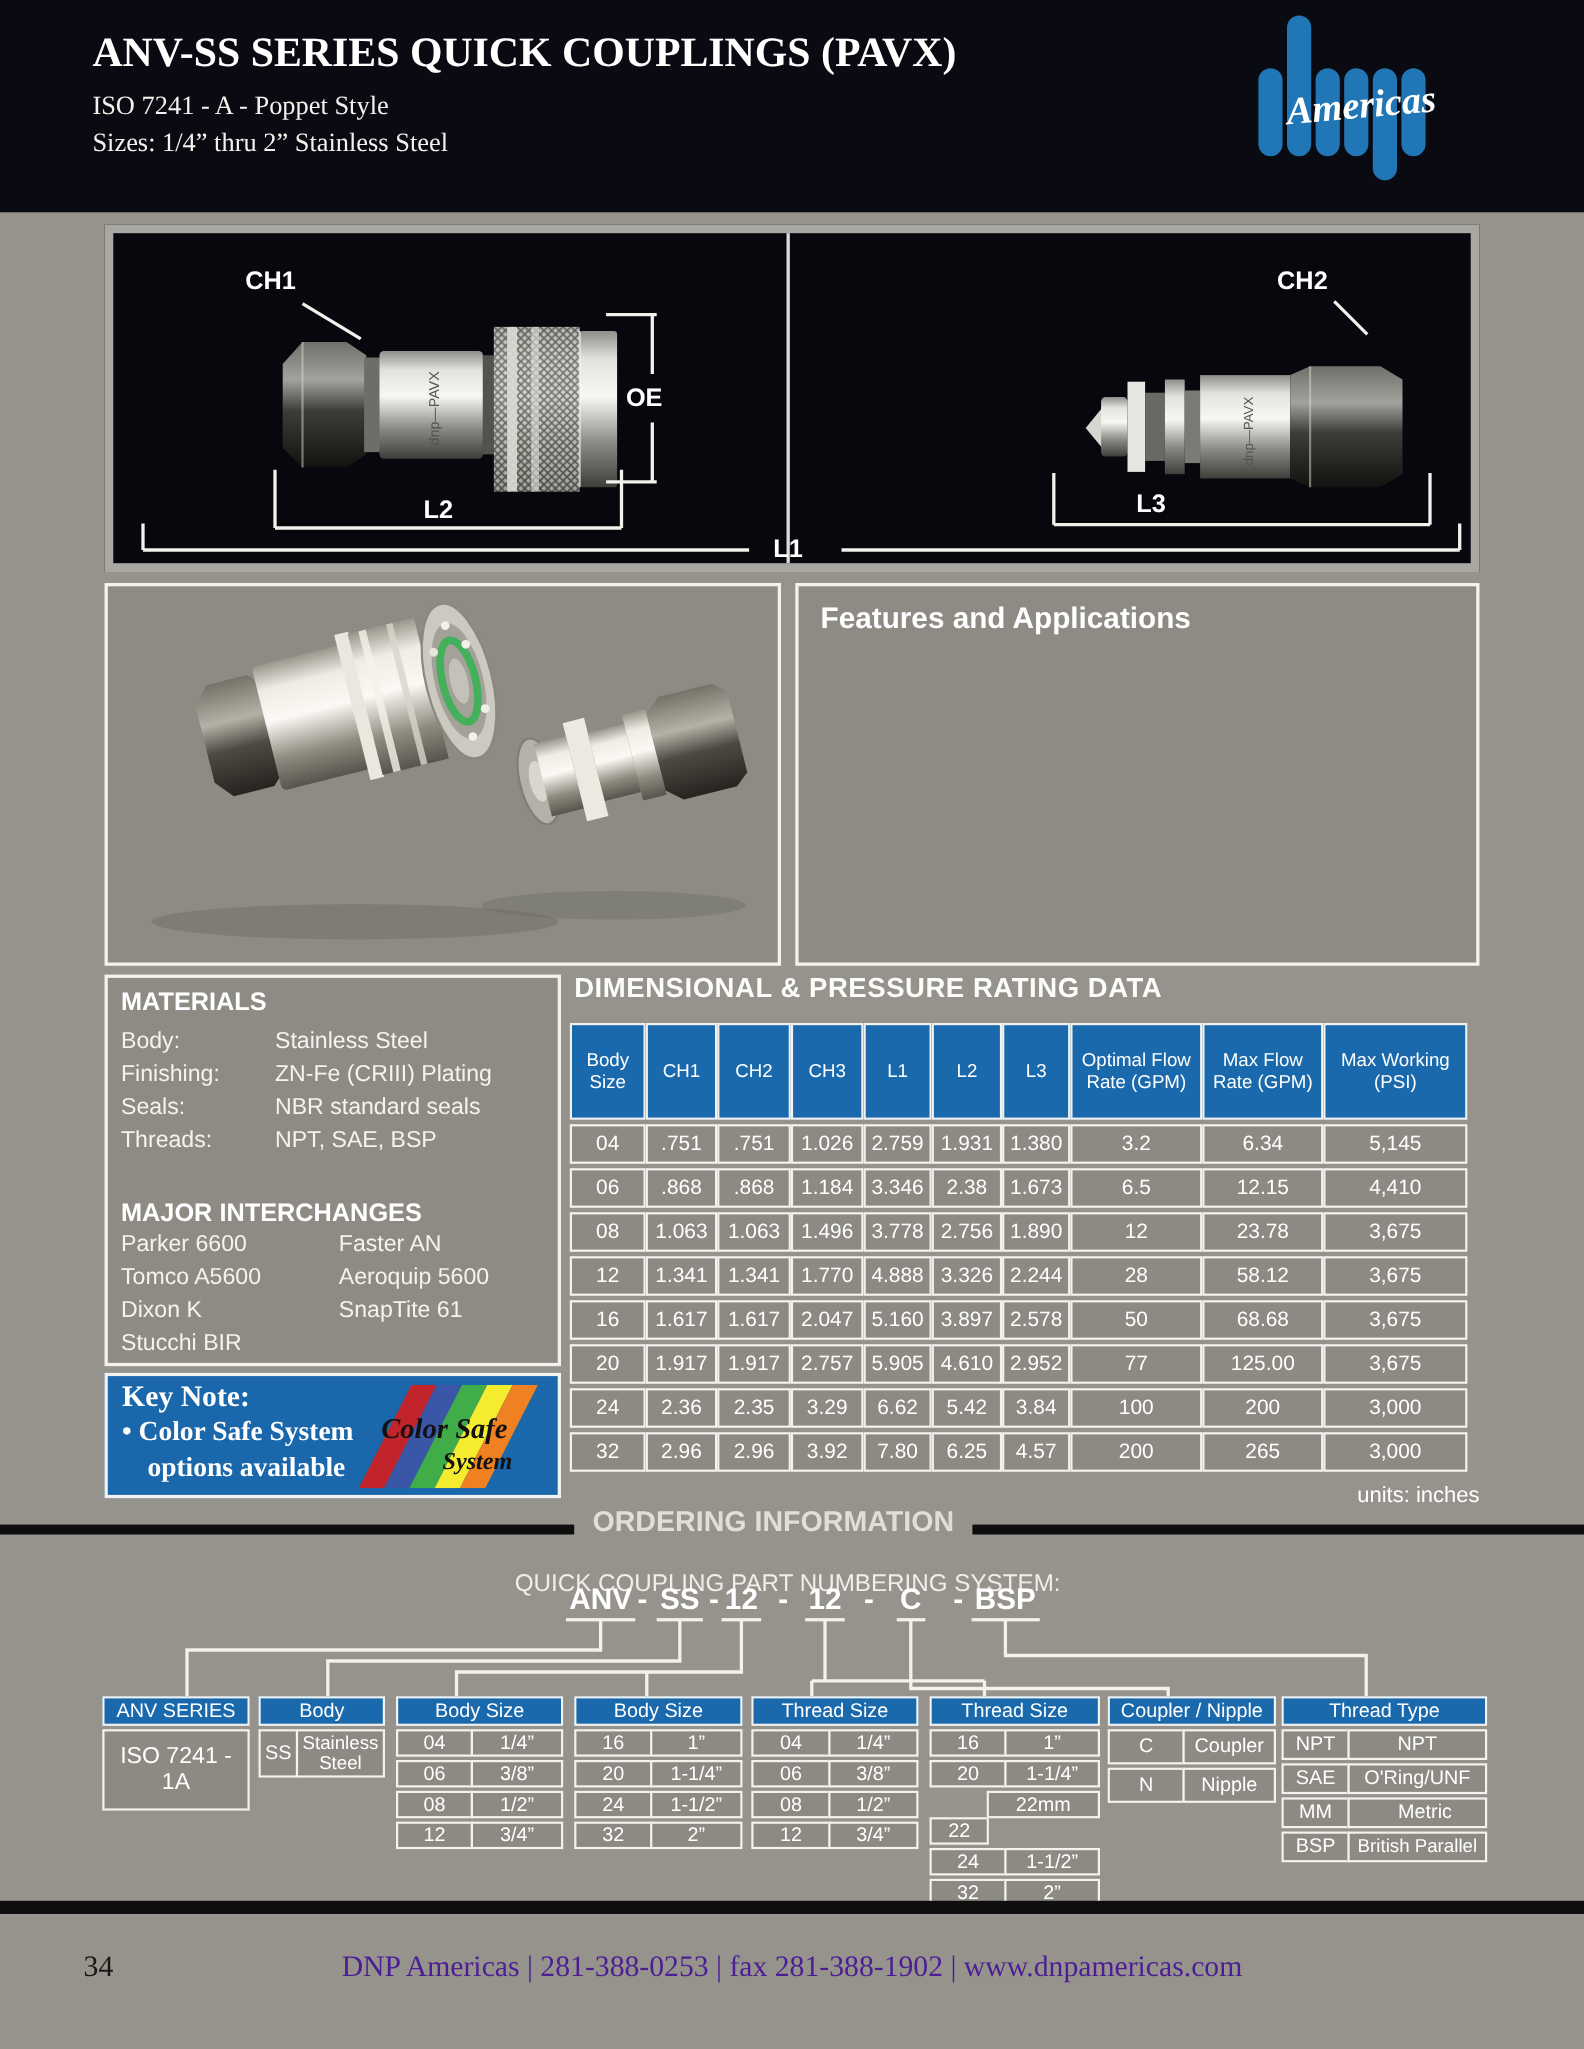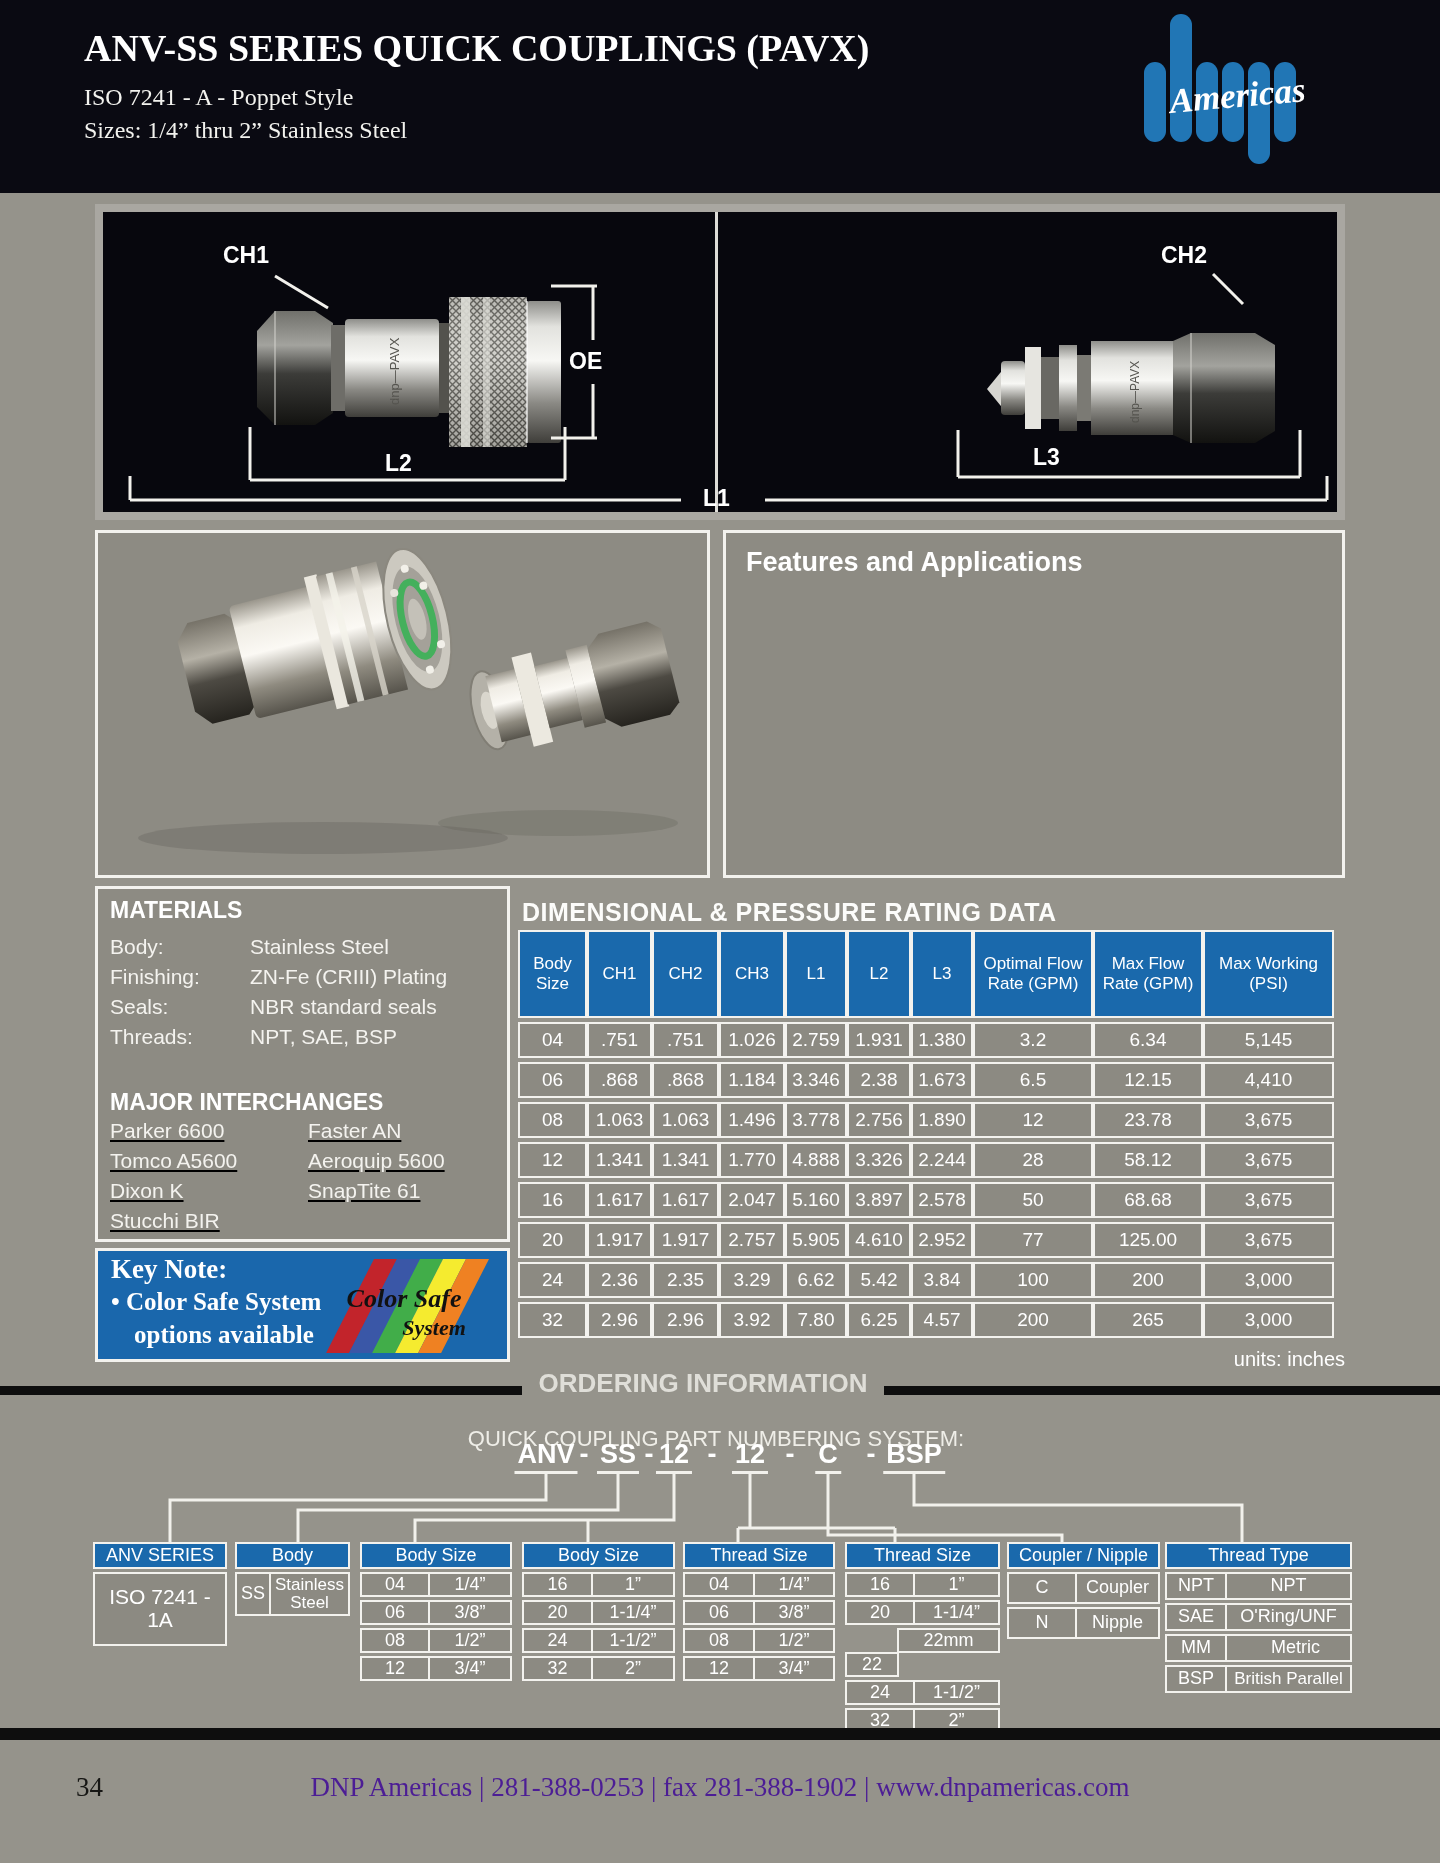--- a/index.html
+++ b/index.html
@@ -33,36 +33,36 @@
   .feat-item{color:#f1f0ea;font-size:21px;line-height:22px;margin-bottom:24px;}
   .feat-item::before{content:"• ";}
 
   
   .materials-panel{left:95px;top:886px;width:415px;height:356px;}
   .mat-title{position:absolute;left:12px;color:#ffffff;font-weight:bold;font-size:23px;}
   .materials-specs{position:absolute;left:12px;top:46px;right:6px;}
   .spec-row{display:flex;height:30px;color:#f4f3ef;font-size:21px;}
   .spec-label{width:140px;flex:none;}
   .inter-title{top:200px;}
-  .interchanges-list{position:absolute;left:12px;top:230px;right:6px;text-decoration:underline;}
+  .interchanges-list{position:absolute;left:12px;top:230px;right:6px;}
   .inter-row{display:flex;height:30px;color:#f4f3ef;font-size:21px;}
   .inter-c1{width:198px;flex:none;}
 
   
   .keynote-panel{position:absolute;left:95px;top:1248px;width:415px;height:114px;background:#1a67ac;
       border:3px solid #f3f2ee;box-sizing:border-box;}
   .kn-text{position:absolute;left:13px;color:#ffffff;font-family:"Liberation Serif","DejaVu Serif",serif;font-weight:bold;}
   .kn-title{top:3px;font-size:27px;}
   .kn-b{top:37px;font-size:25px;}
   .kn-b::before{content:"• ";}
   .kn-l2{top:70px;left:36px;font-size:25px;}
   .colorsafe-logo{position:absolute;left:218px;top:8px;width:186px;height:94px;}
 
   
-  .dim-title{position:absolute;left:522px;top:884px;color:#fcfcfa;font-weight:bold;font-size:25px;letter-spacing:.5px;white-space:nowrap;margin-top:14px;}
+  .dim-title{position:absolute;left:522px;top:884px;color:#fcfcfa;font-weight:bold;font-size:25px;letter-spacing:.5px;white-space:nowrap;}
   .dim-table{position:absolute;left:518px;top:926px;border-collapse:separate;border-spacing:0 4px;}
   .dim-table th,.dim-table td{border:2px solid #f3f2ee;color:#ffffff;text-align:center;padding:0 1px;}
   .dim-table th{background:#1a69ac;font-weight:normal;font-size:17px;line-height:1.18;height:84px;}
   .dim-table td{background:#8c8a82;font-size:19px;height:32px;}
   .units-label{position:absolute;left:1040px;top:1348px;width:305px;text-align:right;color:#ffffff;font-size:20px;}
 
   
   .ord-bar{position:absolute;top:1386px;height:9px;background:#0e0e0e;}
   .ord-bar-left{left:0;width:522px;} .ord-bar-right{left:884px;width:556px;}
   .ordering-title{position:absolute;left:522px;top:1368px;width:362px;text-align:center;

